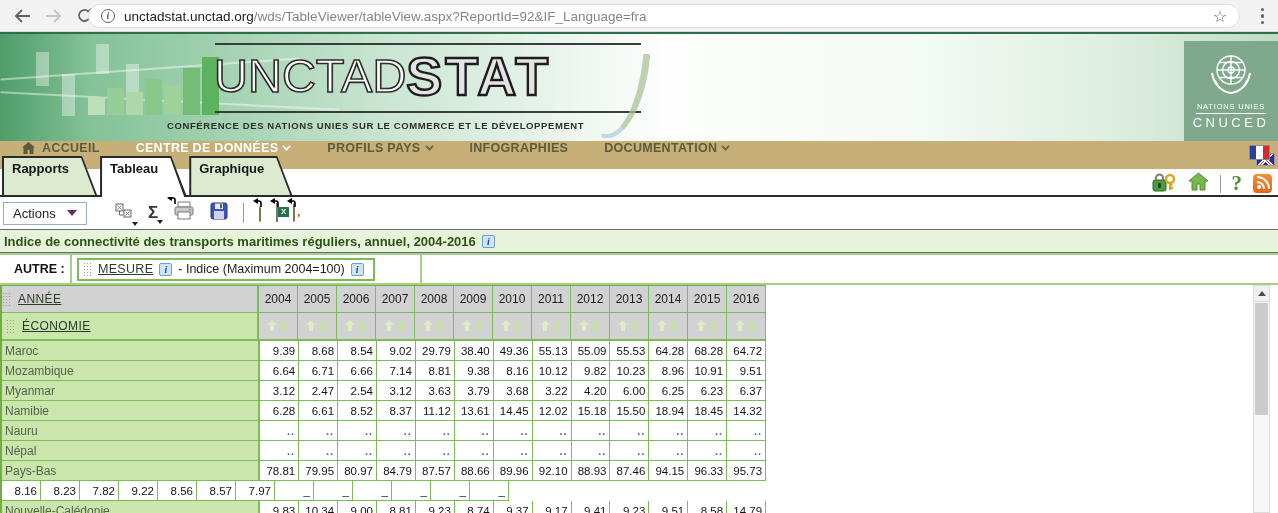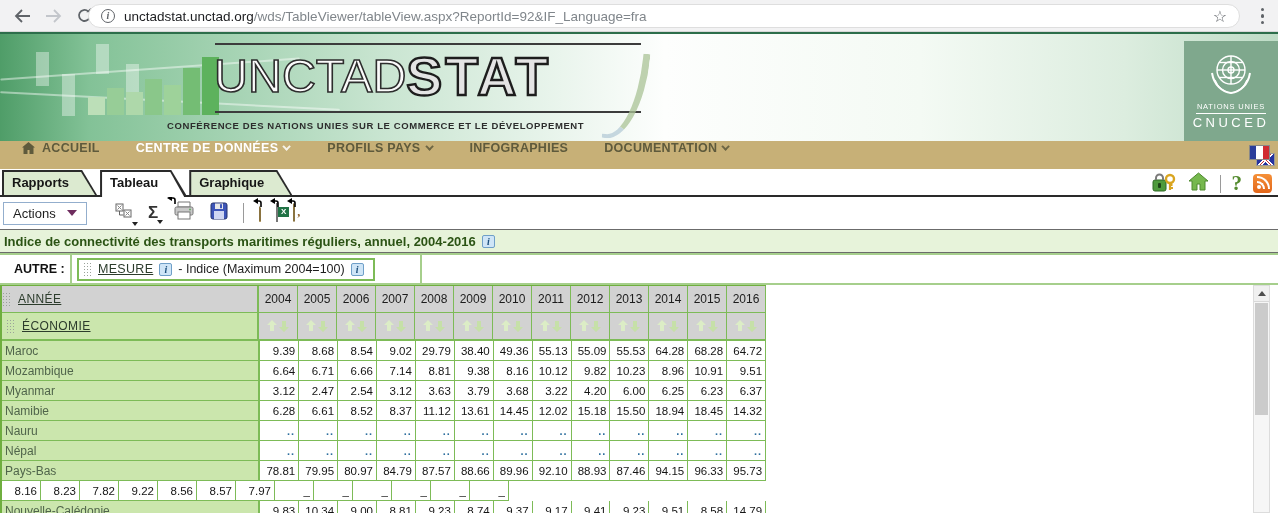--- a/index.html
+++ b/index.html
@@ -40,21 +40,21 @@
   .navbar{position:absolute;top:141px;left:0;width:1278px;height:44px;background:#c7b077;display:flex;align-items:flex-start;padding-left:22px;}
   .nav-item{display:flex;align-items:center;gap:7px;margin-right:36px;font-size:12.5px;font-weight:bold;color:#5e5a3c;letter-spacing:.3px;cursor:default;}
   .nav-item.active{color:#fff;}
   .chev{width:6px;height:6px;border-left:2px solid currentColor;border-bottom:2px solid currentColor;transform:rotate(-45deg) translateY(-2px);opacity:.85;}
   .flagwrap{position:absolute;right:3px;top:4px;width:26px;height:21px;}
   .flag-uk{position:absolute;right:0;bottom:0;width:19px;height:13px;border:1px solid #999;background:linear-gradient(45deg,transparent 41%,#fff 41%,#fff 47%,#c33 47%,#c33 53%,#fff 53%,#fff 59%,transparent 59%),linear-gradient(-45deg,transparent 41%,#fff 41%,#fff 47%,#c33 47%,#c33 53%,#fff 53%,#fff 59%,transparent 59%),#26339f;}
   .flag-fr{position:absolute;left:0;top:0;width:21px;height:15px;border:1px solid #888;background:linear-gradient(90deg,#2b3e9b 33.4%,#fff 33.4%,#fff 66.7%,#d02b31 66.7%);}
 
   
   .tabbar{position:absolute;top:169px;left:0;width:1278px;height:28px;background:#fff;border-bottom:2px solid #2a2a2a;display:flex;align-items:flex-end;padding-left:2px;}
-  .tab{position:relative;height:25px;margin-right:3px;}
+  .tab{position:relative;height:39px;margin-right:3px;}
   .tshape{position:absolute;inset:0;background:#2a2a2a;clip-path:polygon(0 0,calc(100% - 15px) 0,100% 100%,0 100%);}
   .tfill{position:absolute;left:2px;top:2px;right:2px;bottom:0;background:#dcead0;clip-path:polygon(0 0,calc(100% - 14px) 0,100% 100%,0 100%);}
   .tab.active{z-index:3;}
   .tab.active .tfill{background:#fff;bottom:-2px;}
   .tab-label{position:relative;z-index:4;display:block;padding:5px 28px 0 10px;font-size:13px;font-weight:bold;color:#161616;}
   .util{position:absolute;right:6px;top:2px;display:flex;align-items:center;gap:11px;z-index:5;}
   .usep{width:1px;height:18px;background:#9a9a9a;}
   .qmark{font-size:21px;font-weight:900;color:#548b2e;font-family:"Liberation Serif",serif;}
   .rss{width:19px;height:19px;border-radius:4px;background:linear-gradient(180deg,#f59038,#e2661a);position:relative;}
   .rss i{position:absolute;left:4px;bottom:4px;width:4px;height:4px;border-radius:50%;background:#fff;}

